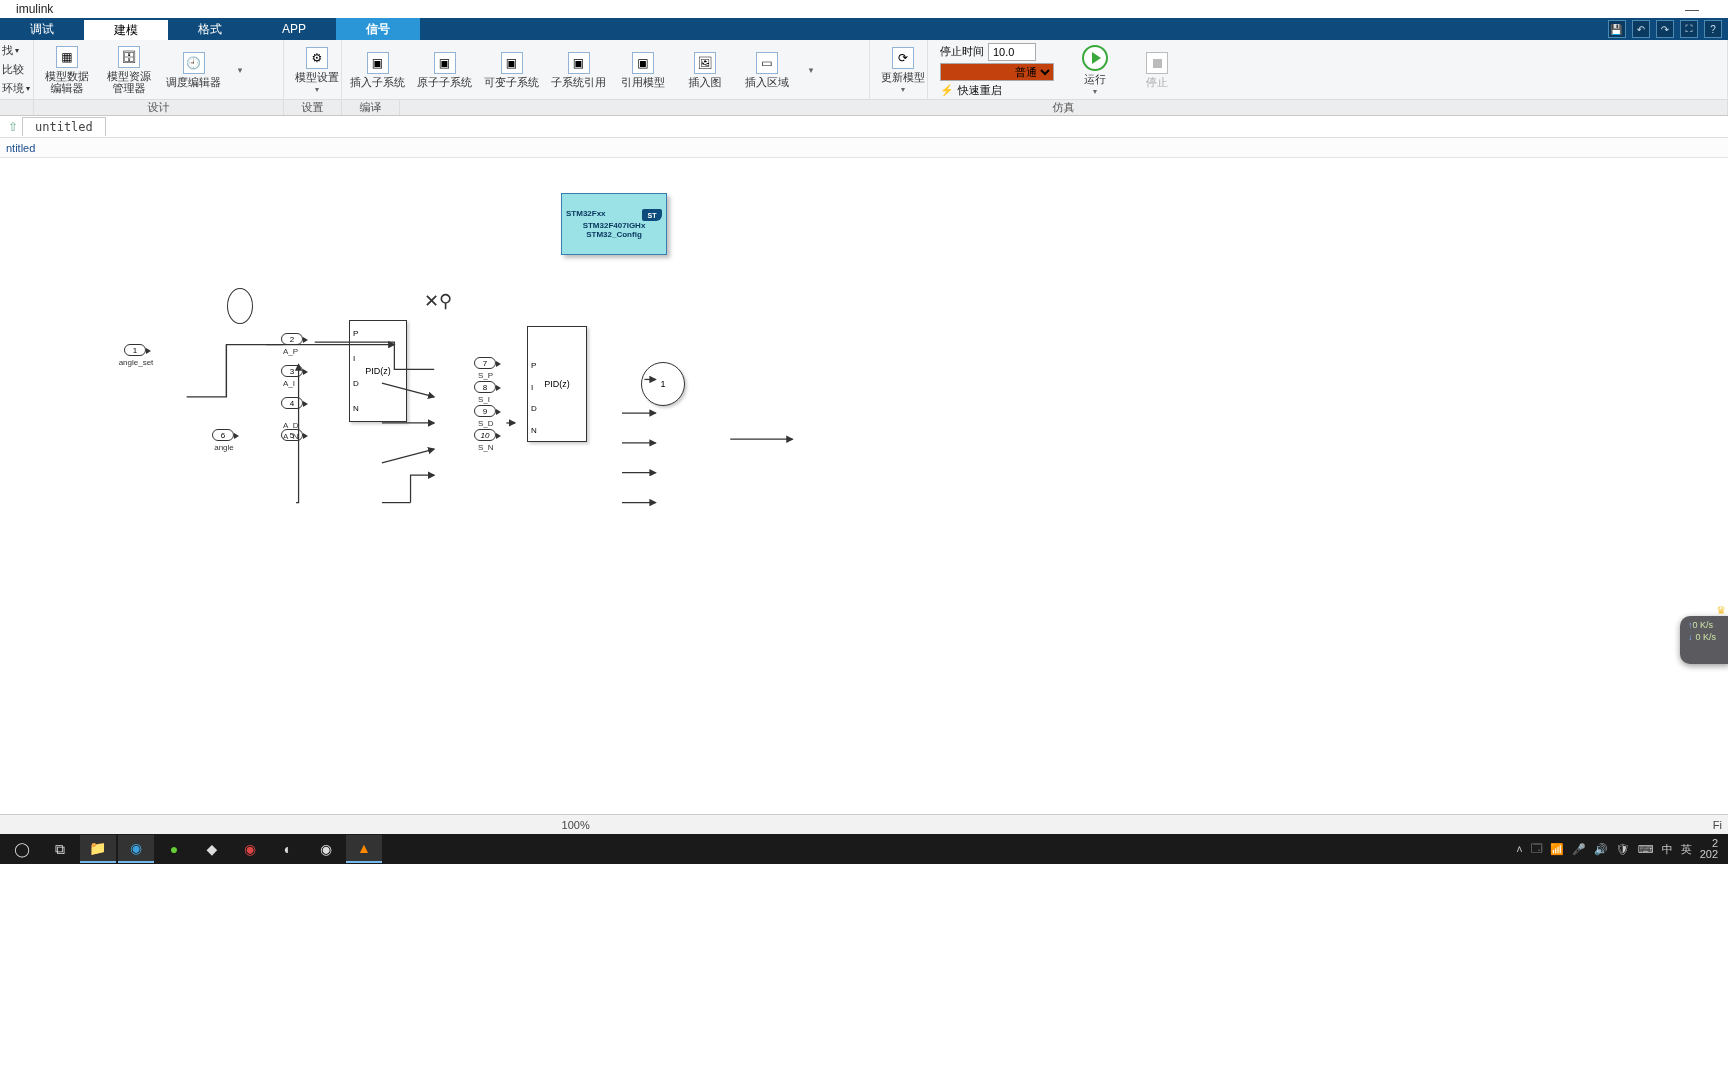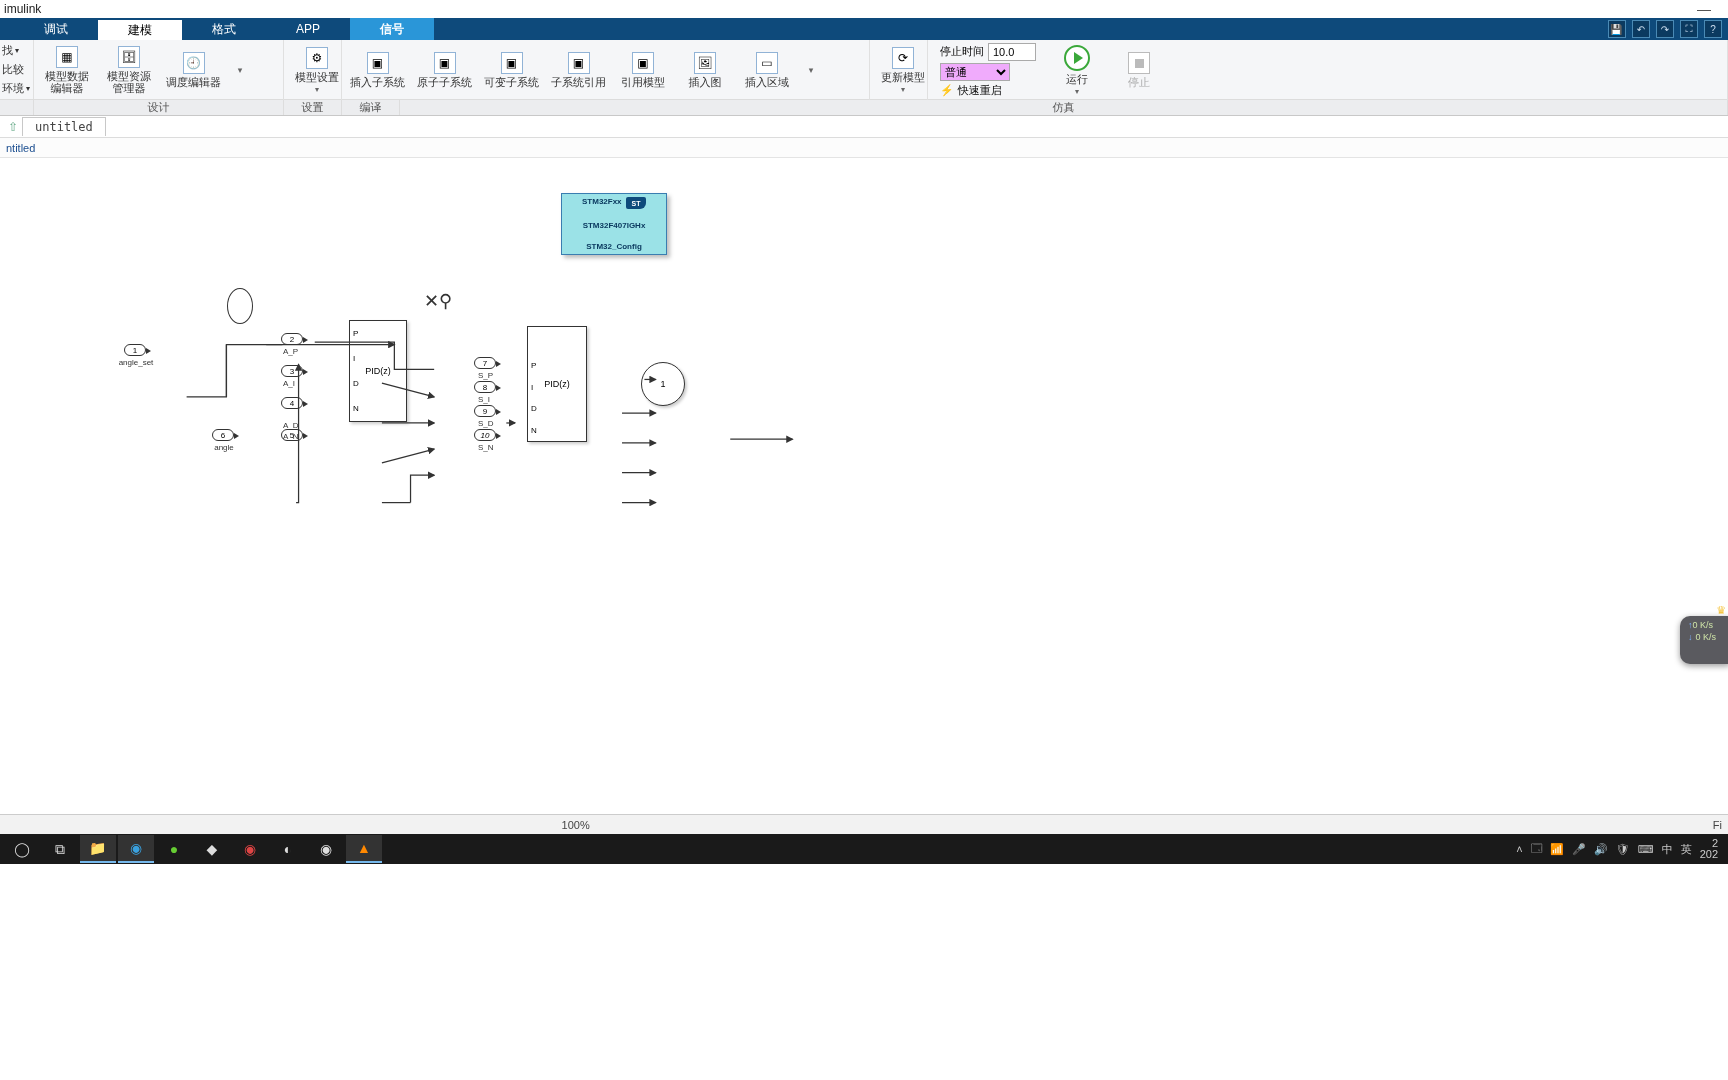--- a/index.html
+++ b/index.html
@@ -1,57 +1,57 @@
 <!DOCTYPE html>
 <html><head>
 <meta charset="utf-8">
 <style>
   * { box-sizing: border-box; margin: 0; padding: 0; }
   body { font-family: "Microsoft YaHei", Arial, sans-serif; font-size: 12px; background: #fff; overflow: hidden; }
-  .titlebar { height: 18px; background: #fff; display: flex; align-items: center; padding: 0 4px; font-size: 12px; color: #222; }
+  .titlebar { height: 18px; background: #fff; display: flex; align-items: center; padding: 0 16px; font-size: 12px; color: #222; }
   .titlebar .spacer { flex: 1; }
   .titlebar .minbtn { width: 40px; text-align: center; color: #555; font-size: 14px; }
 
-  .tabstrip { height: 22px; background: #0e4a7b; display: flex; align-items: stretch; padding-left: 14px; }
+  .tabstrip { height: 22px; background: #0e4a7b; display: flex; align-items: stretch; }
   .tabstrip .tab { padding: 0 30px; display: flex; align-items: center; color: #fff; font-size: 12px; cursor: pointer; }
   .tabstrip .tab.active { background: #fff; color: #000; border-top: 2px solid #0e4a7b; }
   .tabstrip .tab.signal { background: #2a96d8; font-weight: bold; }
   .tabstrip .qa { margin-left: auto; display: flex; align-items: center; gap: 6px; padding: 0 6px; }
   .tabstrip .qa .qbtn { width: 18px; height: 18px; background: #0b3a60; border: 1px solid #4a8ab5; display: flex; align-items: center; justify-content: center; color: #cde; font-size: 10px; }
 
   .ribbon { height: 60px; background: #f5f6f8; border-bottom: 1px solid #dcdcdc; display: flex; position: relative; }
   .ribbon .edge { width: 34px; border-right: 1px solid #e0e0e0; display: flex; flex-direction: column; justify-content: center; align-items: flex-start; padding-left: 2px; gap: 4px; }
   .ribbon .edge .row { display: flex; align-items: center; gap: 2px; font-size: 11px; color: #333; }
   .ribbon .group { border-right: 1px solid #e0e0e0; display: flex; align-items: center; padding: 2px 8px; gap: 12px; height: 60px; }
   .ribbon .vbtn { display: flex; flex-direction: column; align-items: center; gap: 2px; min-width: 50px; cursor: pointer; }
   .ribbon .vbtn .ico { width: 22px; height: 22px; border: 1px solid #91b3d6; background: #fff; display: flex; align-items: center; justify-content: center; }
   .ribbon .vbtn .lbl { font-size: 11px; color: #333; text-align: center; line-height: 12px; }
   .ribbon .dropdown-arrow { width: 14px; display: flex; align-items: center; justify-content: center; color: #666; font-size: 9px; }
   .ribbon .compile-area { display: flex; flex-direction: column; gap: 2px; padding: 2px 4px; }
   .ribbon .compile-area .line { display: flex; align-items: center; gap: 4px; font-size: 11px; }
   .ribbon .compile-area input[type=text] { width: 48px; height: 18px; border: 1px solid #aaa; padding: 0 4px; font-size: 11px; }
-  .ribbon .compile-area select { width: 70px; height: 18px; border: 1px solid #aaa; font-size: 11px; background: #f0abfc; }
+  .ribbon .compile-area select { width: 114px; height: 18px; border: 1px solid #aaa; font-size: 11px; background: #c2410c; text-align: right; }
   .ribbon .runbtn { width: 26px; height: 26px; border-radius: 50%; background: #fff; border: 2px solid #3aa83a; display: flex; align-items: center; justify-content: center; }
   .ribbon .runbtn .tri { width: 0; height: 0; border-left: 9px solid #3aa83a; border-top: 6px solid transparent; border-bottom: 6px solid transparent; margin-left: 2px; }
   .ribbon .stopbtn { width: 22px; height: 22px; border: 1px solid #bbb; background: #fff; display: flex; align-items: center; justify-content: center; }
   .ribbon .stopbtn .sq { width: 9px; height: 9px; background: #bbb; }
 
   .grouplabels { height: 16px; background: #ecedef; border-bottom: 1px solid #c8c8c8; display: flex; font-size: 11px; color: #555; }
   .grouplabels div { text-align: center; border-right: 1px solid #ddd; }
 
   .breadcrumb { height: 22px; background: #fff; border-bottom: 1px solid #dcdcdc; display: flex; align-items: center; padding: 0 4px; }
   .breadcrumb .home { width: 18px; height: 18px; display: flex; align-items: center; justify-content: center; color: #6a8; }
   .breadcrumb .btab { border: 1px solid #c8c8c8; border-bottom: none; background: #fff; padding: 2px 12px; font-size: 12px; color: #444; font-family: monospace; }
 
   .path { height: 20px; background: #fcfcfc; border-bottom: 1px solid #e4e4e4; display: flex; align-items: center; padding: 0 6px; font-size: 11px; color: #1a4d8f; }
 
   .canvas { position: relative; width: 100%; height: 656px; background: #fff; overflow: hidden; }
 
   
-  .stm32block { position: absolute; left: 561px; top: 35px; width: 106px; height: 62px; background: #9be2e7; border: 1px solid #3a7db0; box-shadow: 3px 3px 4px rgba(0,0,0,0.25); display: flex; flex-direction: column; justify-content: space-between; padding: 3px 20px; font-size: 8px; font-weight: bold; color: #0b3a60; }
+  .stm32block { position: absolute; left: 561px; top: 35px; width: 106px; height: 62px; background: #9be2e7; border: 1px solid #3a7db0; box-shadow: 3px 3px 4px rgba(0,0,0,0.25); display: flex; flex-direction: column; justify-content: center; padding: 3px 4px; font-size: 8px; font-weight: bold; color: #0b3a60; }
   .stm32block .line1 { display:flex; justify-content:space-between; align-items:flex-start; }
   .stm32block .stlogo { width: 20px; height: 12px; background: #0e4a7b; color: #fff; font-size: 7px; display:flex; align-items:center; justify-content:center; border-radius: 2px 2px 6px 2px; }
 
   .inport { position: absolute; width: 22px; height: 12px; border: 1px solid #333; border-radius: 6px; background: #fff; display: flex; align-items: center; justify-content: center; font-size: 8px; }
   .inport::after { content: ""; position: absolute; right: -6px; top: 3px; width: 0; height: 0; border-left: 5px solid #333; border-top: 3px solid transparent; border-bottom: 3px solid transparent; }
   .portlabel { position: absolute; font-size: 8px; color: #333; text-align: center; }
 
   .sumcircle { position: absolute; width: 26px; height: 36px; border: 1px solid #333; border-radius: 50%; background: #fff; }
   .pidblock { position: absolute; border: 1px solid #333; background: #fff; box-shadow: 2px 2px 3px rgba(0,0,0,0.2); display: flex; align-items: center; justify-content: center; font-size: 9px; }
   .pidblock .plabels { position: absolute; left: 3px; top: 0; bottom: 0; display: flex; flex-direction: column; justify-content: space-around; font-size: 8px; }

